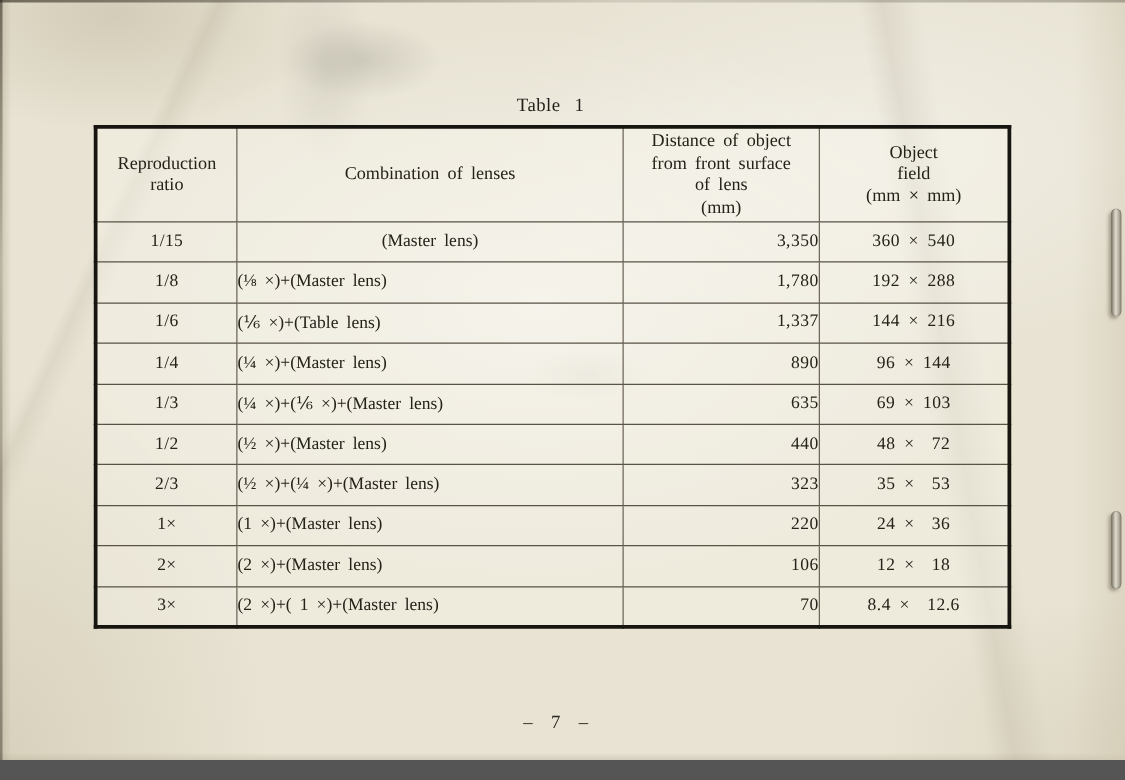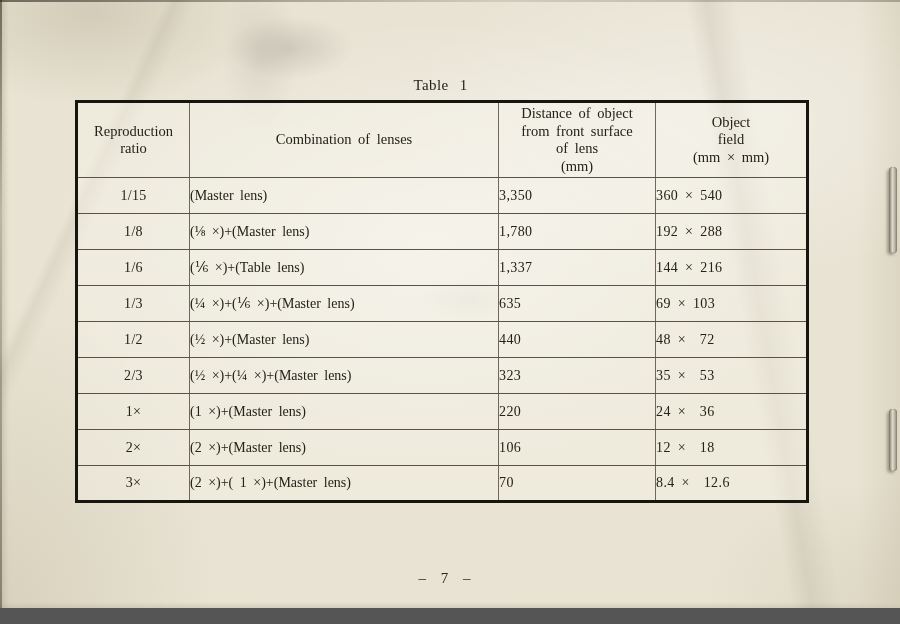--- a/index.html
+++ b/index.html
@@ -40,23 +40,23 @@
   }
   col.c1{width:113px}col.c2{width:309px}col.c3{width:157px}col.c4{width:152px}
   th,td{border:1px solid #6e675a;border-top-color:#595346;border-bottom-color:#595346;
     padding:0;vertical-align:middle;font-weight:400;}
   thead tr{height:72px}
   th{font-size:14.5px;line-height:17.5px;text-align:center;word-spacing:3px;padding:2px 3px;color:#242219;}
   tbody tr{height:30px}
   td{font-size:14px;color:#242219;word-spacing:3px;}
   td.ratio{text-align:center;letter-spacing:.3px;}
   td.combo{text-align:left;padding-right:48px;}
-  td.combo.center{text-align:left;padding-right:0;}
-  td.dist{text-align:left;letter-spacing:.4px;}
-  td.field{text-align:left;white-space:pre;letter-spacing:.4px;}
+  td.combo.center{text-align:center;padding-right:0;}
+  td.dist{text-align:right;letter-spacing:.4px;}
+  td.field{text-align:center;white-space:pre;letter-spacing:.4px;}
   .page-number{
     position:absolute;left:0;top:570px;width:890px;text-align:center;
     font-size:15px;letter-spacing:1px;word-spacing:9px;color:#2a2720;
   }
   .staple{
     position:absolute;left:889px;width:8px;border-radius:4px;
     background:linear-gradient(90deg,#7d7869 0%,#e0dbcd 45%,#8f897b 100%);
     box-shadow:-2px 2px 3px rgba(110,100,80,.55), inset 0 0 1px rgba(40,35,25,.85);
   }
   .staple-1{top:167px;height:86px;}
@@ -100,20 +100,26 @@
           <td class="dist">1,780</td>
           <td class="field">192 × 288</td>
         </tr>
         <tr>
           <td class="ratio">1/6</td>
           <td class="combo">(⅙ ×)+(Table lens)</td>
           <td class="dist">1,337</td>
           <td class="field">144 × 216</td>
         </tr>
         <tr>
+          <td class="ratio">1/4</td>
+          <td class="combo">(¼ ×)+(Master lens)</td>
+          <td class="dist">890</td>
+          <td class="field">96 × 144</td>
+        </tr>
+        <tr>
           <td class="ratio">1/3</td>
           <td class="combo">(¼ ×)+(⅙ ×)+(Master lens)</td>
           <td class="dist">635</td>
           <td class="field">69 × 103</td>
         </tr>
         <tr>
           <td class="ratio">1/2</td>
           <td class="combo">(½ ×)+(Master lens)</td>
           <td class="dist">440</td>
           <td class="field">48 ×  72</td>

